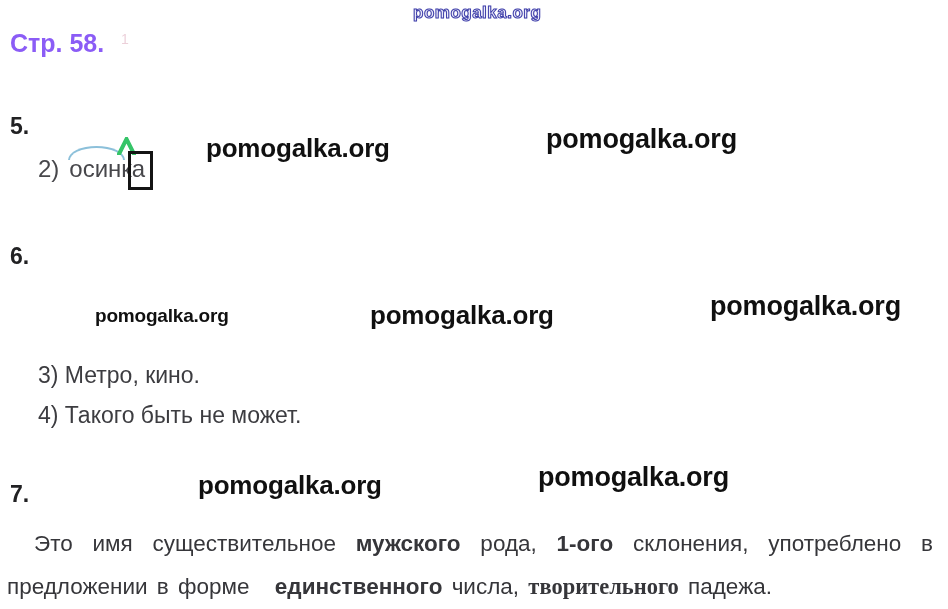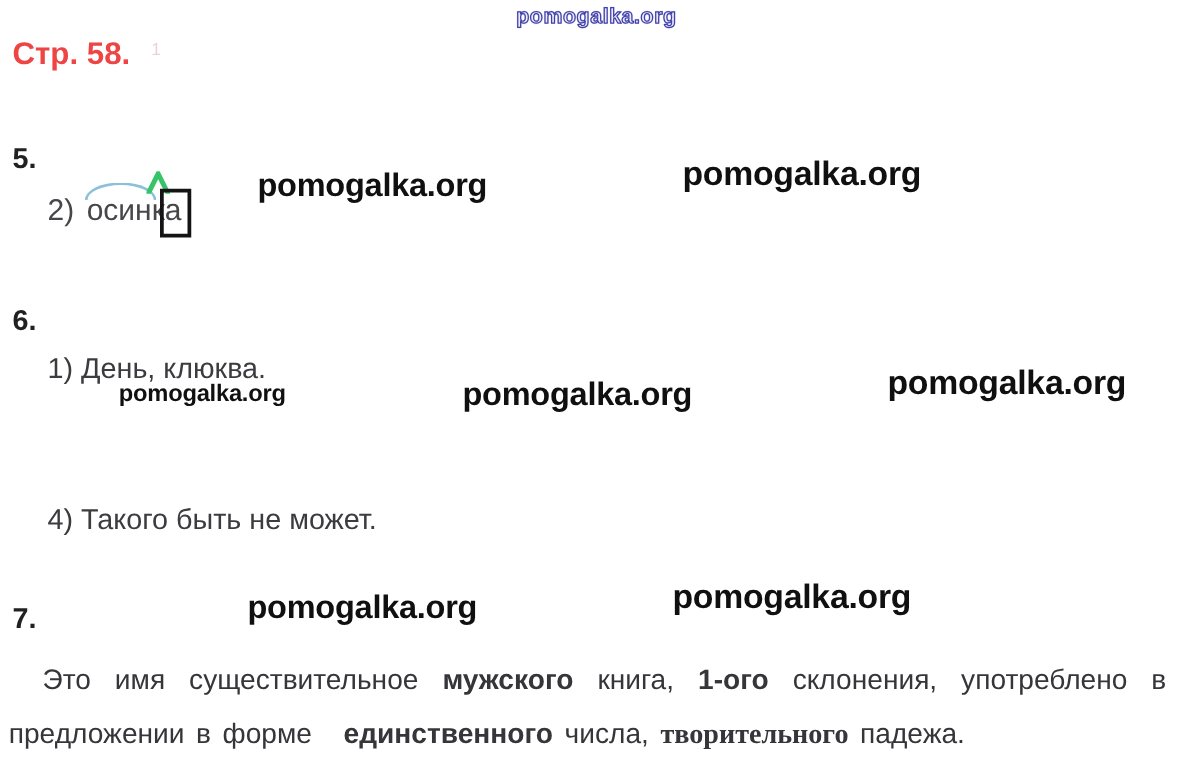--- a/index.html
+++ b/index.html
@@ -18,21 +18,21 @@
   
   .wm-black{font-weight:700;color:var(--watermark-black,#101010);letter-spacing:-0.2px;}
   .wm-a{left:206px;top:133px;font-size:26px;}
   .wm-b{left:546px;top:124px;font-size:27px;}
   .wm-small{left:95px;top:305px;font-size:19px;}
   .wm-c{left:370px;top:300px;font-size:26px;}
   .wm-d{left:710px;top:291px;font-size:27px;}
   .wm-e{left:198px;top:470px;font-size:26px;}
   .wm-f{left:538px;top:462px;font-size:27px;}
 
-  .page-header{left:10px;top:29px;font-size:25px;font-weight:700;color:#ef4444;}
+  .page-header{left:10px;top:29px;font-size:25px;font-weight:700;color:#8b5cf6;}
   .faint-artifact{left:121px;top:31px;font-size:14px;color:rgba(200,120,145,.35);}
 
   .sec-num{font-size:23px;font-weight:700;color:#212123;}
   .sec5-num{left:10px;top:113px;}
   .sec6-num{left:10px;top:243px;}
   .sec7-num{left:10px;top:481px;}
 
   .list-item{left:38px;font-size:23px;color:var(--text-main,#3c3c40);}
   .item-0{top:281px;}
   .item-1{top:321px;}
@@ -78,25 +78,25 @@
     <span class="word-prefix">2)</span><span class="morph"><span class="root-arc"></span><span>осин</span></span><span class="morph"><svg class="caret-icon" viewBox="0 0 19 18">
           <polyline points="2,17 9.5,2 17,17" fill="none" stroke="#35c468" stroke-width="4" stroke-linecap="round" stroke-linejoin="miter"></polyline>
         </svg><span>к</span></span><span class="morph"><span class="end-box"></span><span>а</span></span>
   </div>
 
   <div class="abs wm-black wm-a">pomogalka.org</div>
   <div class="abs wm-black wm-b">pomogalka.org</div>
 
   <div class="abs sec-num sec6-num">6.</div>
 
-  <div class="abs list-item item-0">1) День, клюква.</div>
   <div class="abs wm-black wm-small">pomogalka.org</div>
   <div class="abs wm-black wm-c">pomogalka.org</div>
   <div class="abs wm-black wm-d">pomogalka.org</div>
+  <div class="abs list-item item-2">3) Метро, кино.</div>
   <div class="abs list-item item-3">4) Такого быть не может.</div>
 
   <div class="abs sec-num sec7-num">7.</div>
   <div class="abs wm-black wm-e">pomogalka.org</div>
   <div class="abs wm-black wm-f">pomogalka.org</div>
 
-  <div class="answer-par"><span>Это имя существительное </span><span style="font-weight: 700;">мужского</span><span> книга, </span><span style="font-weight: 700;">1-ого</span><span> склонения, употреблено в предложении в форме </span><span style="font-weight: 700; margin-left: 16px;">единственного</span><span> числа, </span><span style="font-weight: 700; font-family: Liberation Serif, serif;">творительного</span><span> падежа.</span></div>
+  <div class="answer-par"><span>Это имя существительное </span><span style="font-weight: 700;">мужского</span><span> рода, </span><span style="font-weight: 700;">1-ого</span><span> склонения, употреблено в предложении в форме </span><span style="font-weight: 700; margin-left: 16px;">единственного</span><span> числа, </span><span style="font-weight: 700; font-family: Liberation Serif, serif;">творительного</span><span> падежа.</span></div>
 
 </div>
 
 </body></html>

